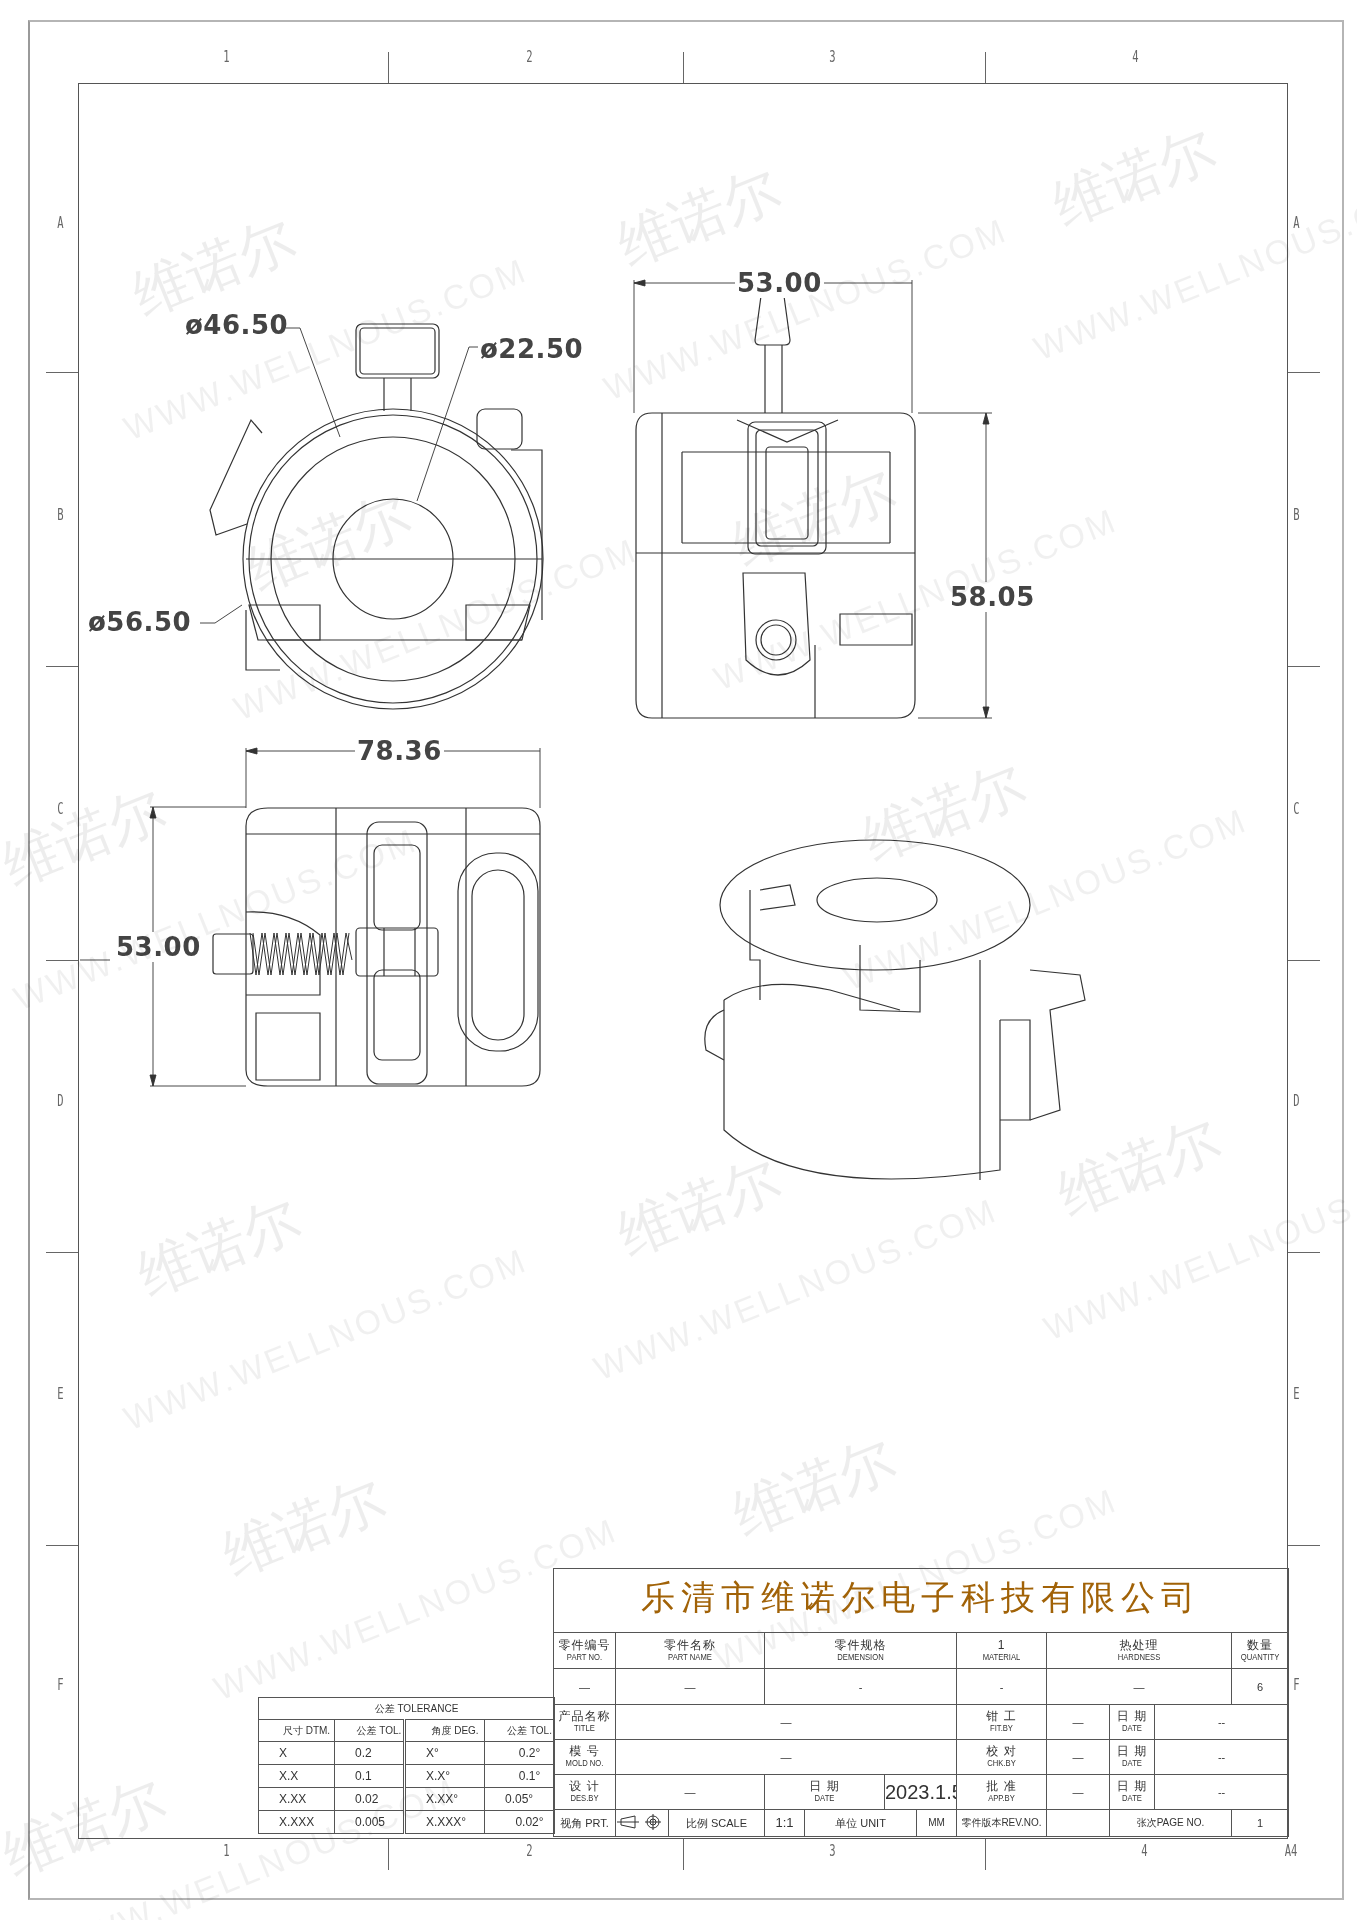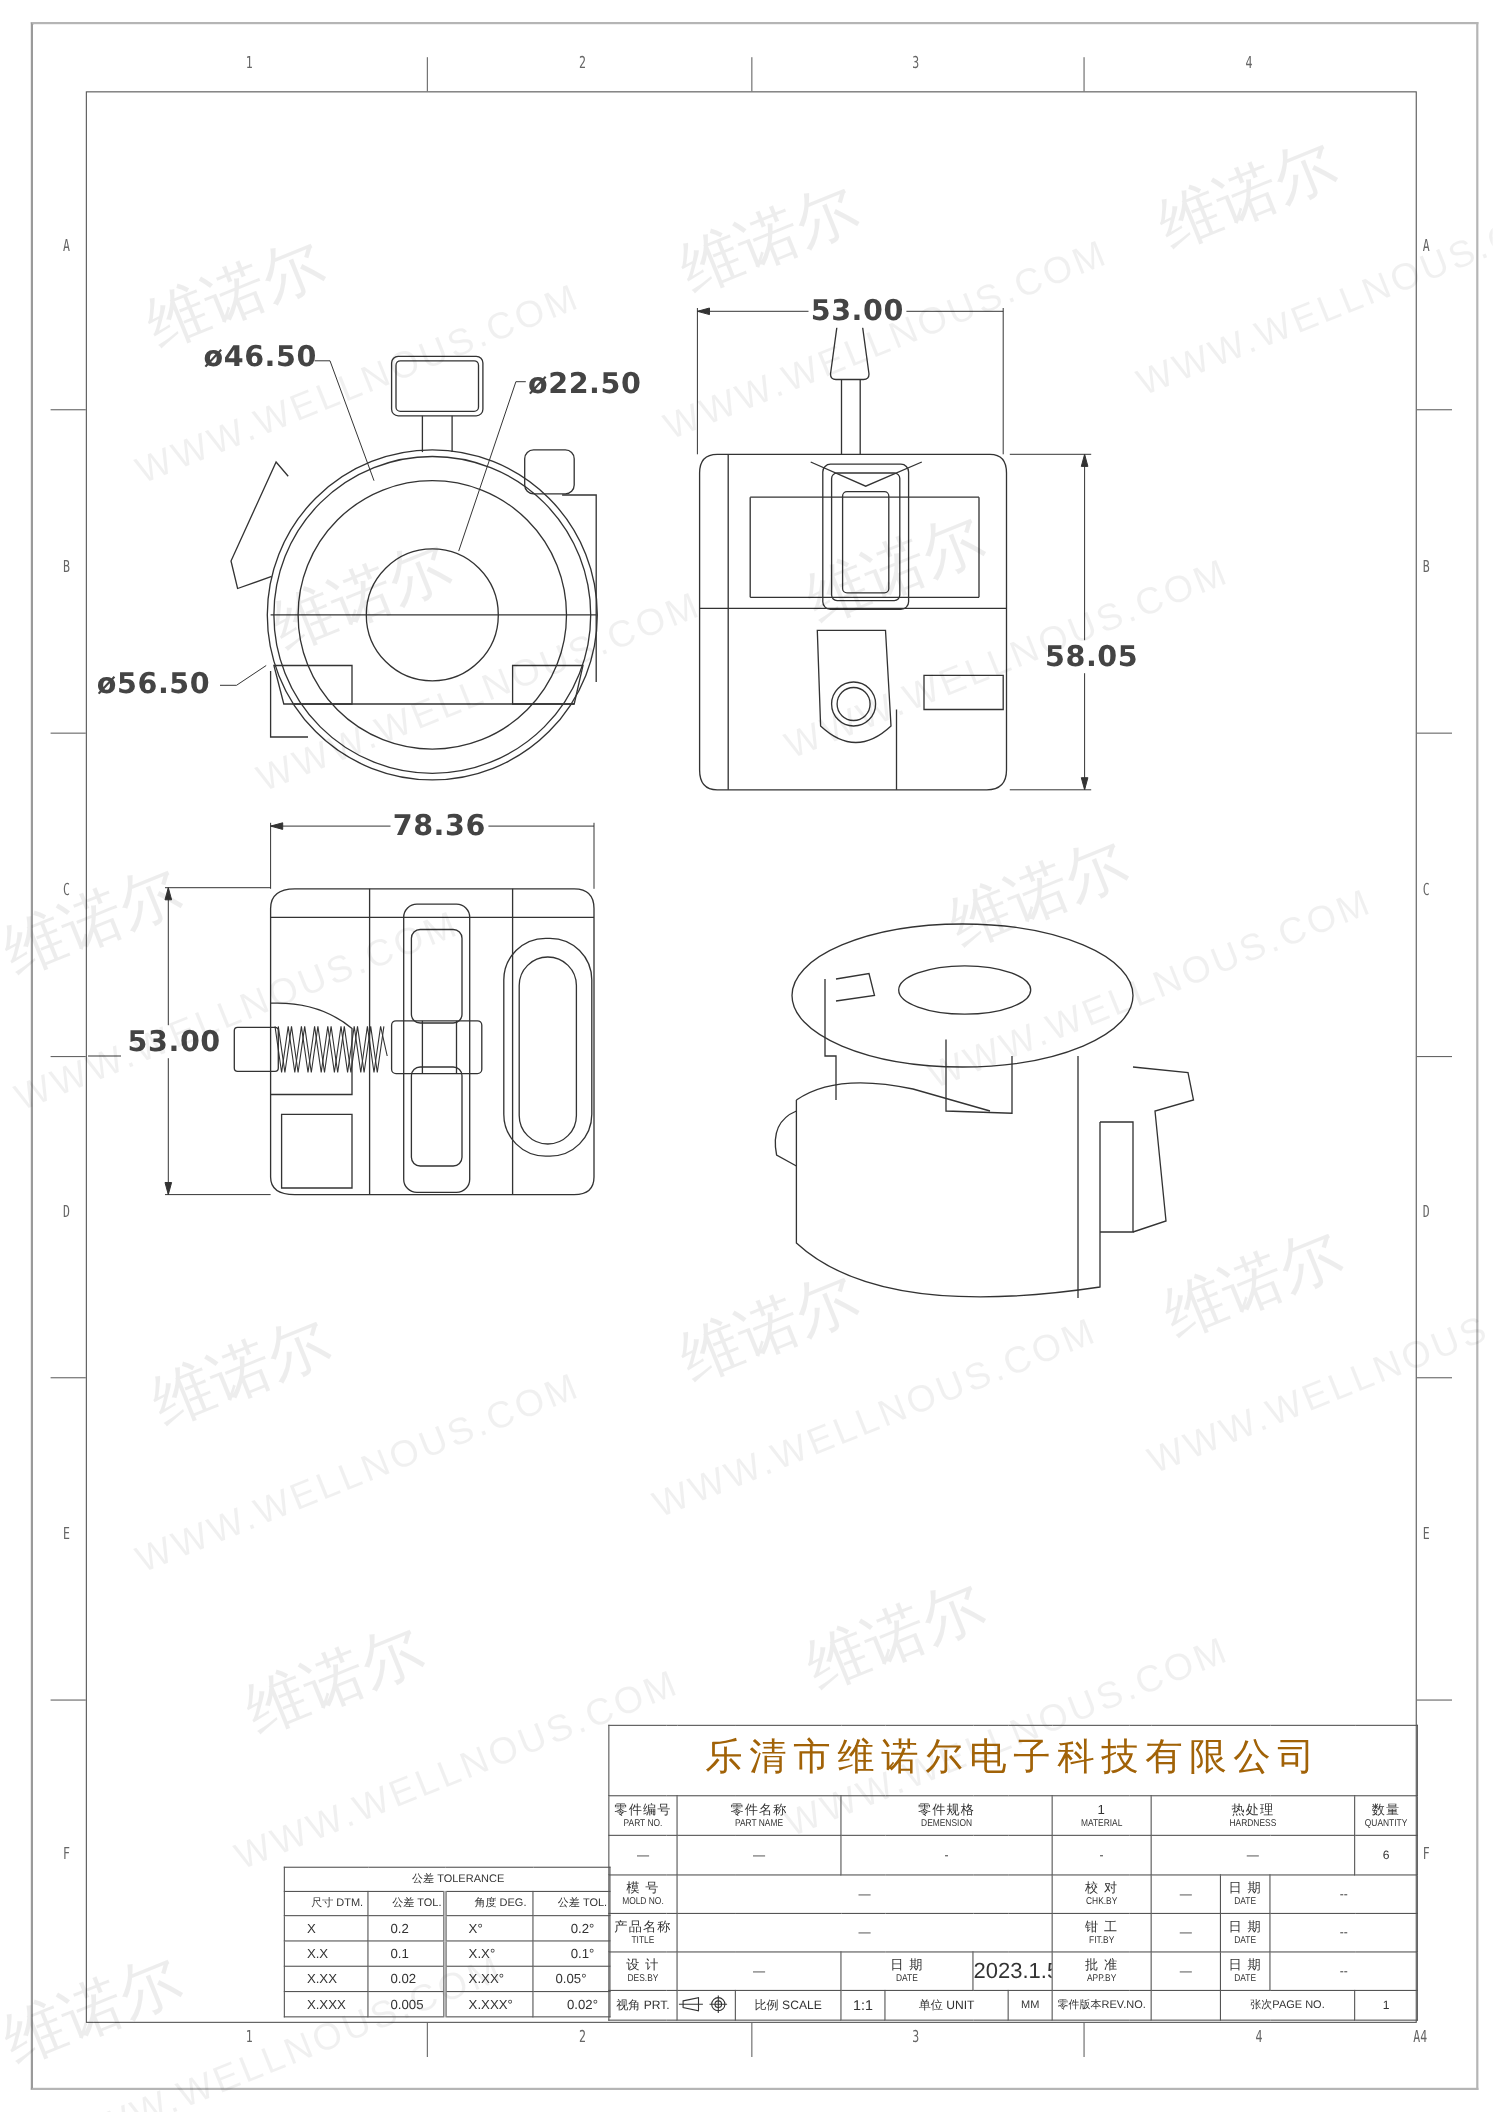--- a/index.html
+++ b/index.html
@@ -316,44 +316,44 @@
   <tr style="height:36px">
     <td colspan="2" class="val">—</td>
     <td colspan="2" class="val">—</td>
     <td colspan="4" class="val">-</td>
     <td colspan="2" class="val">-</td>
     <td colspan="3" class="val">—</td>
     <td class="val">6</td>
   </tr>
   <tr style="height:35px">
     <td colspan="2">
-          <span class="cn">模 号</span>
-          <span class="en">MOLD NO.</span>
+          <span class="cn">产品名称</span>
+          <span class="en">TITLE</span>
         </td>
     <td colspan="6" class="val">—</td>
     <td colspan="2">
-          <span class="cn">校 对</span>
-          <span class="en">CHK.BY</span>
+          <span class="cn">钳 工</span>
+          <span class="en">FIT.BY</span>
         </td>
     <td class="val">—</td>
     <td>
           <span class="cn">日 期</span>
           <span class="en">DATE</span>
         </td>
     <td colspan="2" class="val">--</td>
   </tr>
   <tr style="height:35px">
     <td colspan="2">
-          <span class="cn">产品名称</span>
-          <span class="en">TITLE</span>
+          <span class="cn">模 号</span>
+          <span class="en">MOLD NO.</span>
         </td>
     <td colspan="6" class="val">—</td>
     <td colspan="2">
-          <span class="cn">钳 工</span>
-          <span class="en">FIT.BY</span>
+          <span class="cn">校 对</span>
+          <span class="en">CHK.BY</span>
         </td>
     <td class="val">—</td>
     <td>
           <span class="cn">日 期</span>
           <span class="en">DATE</span>
         </td>
     <td colspan="2" class="val">--</td>
   </tr>
   <tr style="height:35px">
     <td colspan="2">

